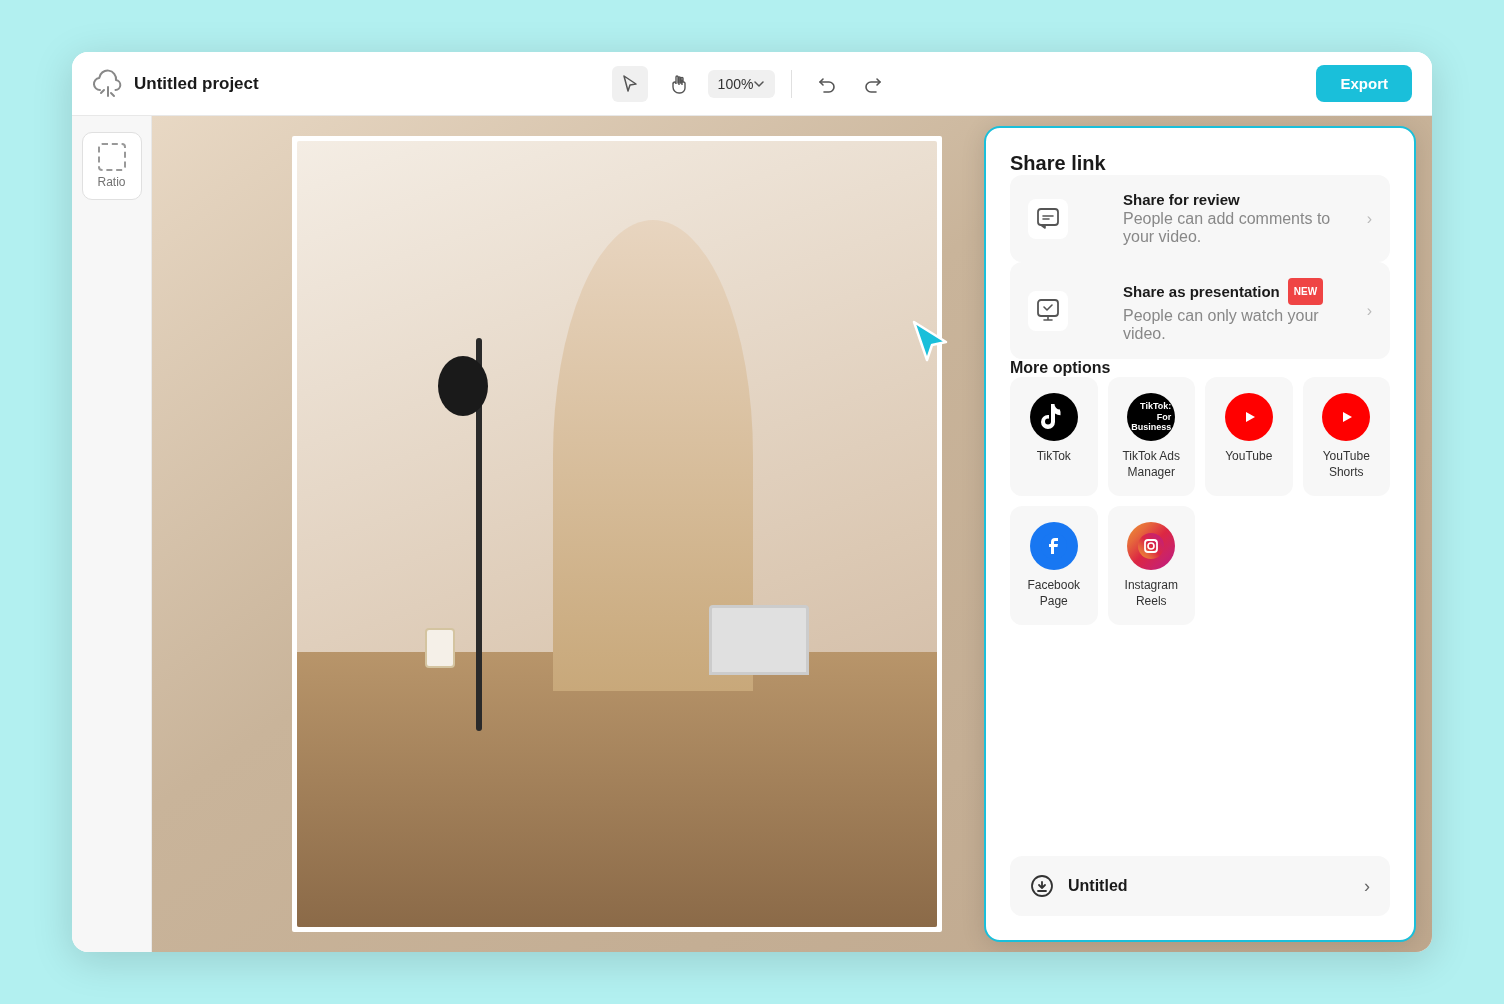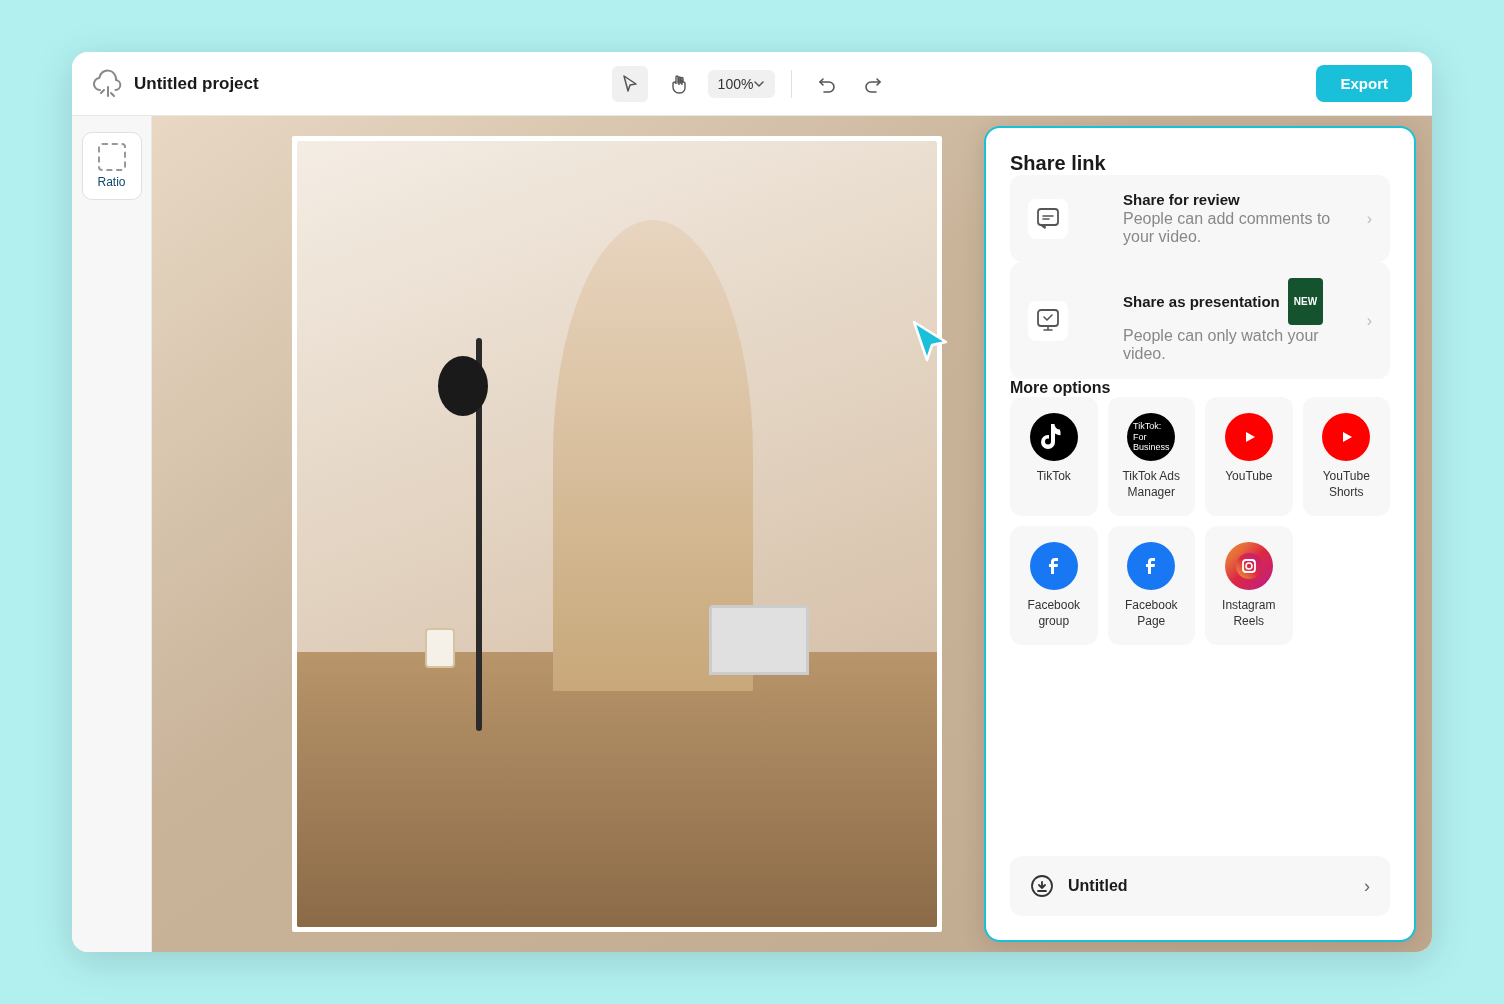--- a/index.html
+++ b/index.html
@@ -134,21 +134,21 @@
       width: 60px;
     }
     .ratio-icon {
       width: 28px;
       height: 28px;
       border: 2px dashed #999;
       border-radius: 4px;
     }
     .ratio-label {
       font-size: 12px;
-      color: #0c4a6e;
+      color: #737373;
       font-weight: 500;
     }
     
     .canvas-area {
       flex: 1;
       position: relative;
       overflow: hidden;
       background: #e8e8e8;
     }
     
@@ -200,25 +200,25 @@
     .share-option-text { flex: 1; margin-left: 41px; }
     .share-option-title {
       font-size: 15px;
       font-weight: 600;
       color: #1a1a1a;
       display: flex;
       align-items: center;
       gap: 8px;
     }
     .new-badge {
-      background: #14532d;
+      background: #ef4444;
       color: white;
       font-size: 10px;
       font-weight: 700;
-      padding: 18px 6px;
+      padding: 8px 6px;
       border-radius: 4px;
       text-transform: uppercase;
     }
     .share-option-subtitle {
       font-size: 16px;
       color: #888;
       margin-top: 2px;
     }
     .chevron-right {
       color: #bbb;
@@ -446,21 +446,21 @@
           <button class="platform-item">
             <div class="platform-logo logo-tiktok">
               <svg width="28" height="28" viewBox="0 0 28 28" fill="white">
                 <path d="M20 6.5A5.5 5.5 0 0114.5 1H11v17.5a3 3 0 11-3-3 3.1 3.1 0 011 .2V12.1a7.5 7.5 0 00-1-.1 7 7 0 107 7V10.5a9.5 9.5 0 005.5 1.7V8.7A5.5 5.5 0 0120 6.5z"></path>
               </svg>
             </div>
             <span class="platform-name">TikTok</span>
           </button>
 
           <button class="platform-item">
-            <div class="platform-logo logo-tiktok" style="font-size:9px;font-weight:400;text-align:left;padding:6px;line-height:1.2;flex-direction:column;display:flex;align-items:center;justify-content:center;color:white;">
+            <div class="platform-logo logo-tiktok" style="font-size:9px;font-weight:700;text-align:right;padding:6px;line-height:1.2;flex-direction:column;display:flex;align-items:center;justify-content:center;color:white;">
               TikTok:<br>For<br>Business
             </div>
             <span class="platform-name">TikTok Ads Manager</span>
           </button>
 
           <button class="platform-item">
             <div class="platform-logo logo-youtube">
               <svg width="28" height="20" viewBox="0 0 28 20" fill="white">
                 <rect x="0" y="0" width="28" height="20" rx="6" fill="#ff0000"></rect>
                 <polygon points="11,5 11,15 20,10" fill="white"></polygon>
@@ -472,29 +472,20 @@
           <button class="platform-item">
             <div class="platform-logo logo-youtube-shorts">
               <svg width="28" height="20" viewBox="0 0 28 20" fill="white">
                 <rect x="0" y="0" width="28" height="20" rx="6" fill="#ff0000"></rect>
                 <polygon points="11,5 11,15 20,10" fill="white"></polygon>
               </svg>
             </div>
             <span class="platform-name">YouTube Shorts</span>
           </button>
 
-          <button class="platform-item">
-            <div class="platform-logo logo-fb">
-              <svg width="26" height="26" viewBox="0 0 26 26" fill="white">
-                <circle cx="13" cy="13" r="13" fill="#1877f2"></circle>
-                <path d="M17 8h-3a1 1 0 00-1 1v2h4l-.5 3H13v7h-3v-7H8v-3h2V9a4 4 0 014-4h3v3z" fill="white"></path>
-              </svg>
-            </div>
-            <span class="platform-name">Facebook group</span>
-          </button>
 
           <button class="platform-item">
             <div class="platform-logo logo-fb">
               <svg width="26" height="26" viewBox="0 0 26 26" fill="white">
                 <circle cx="13" cy="13" r="13" fill="#1877f2"></circle>
                 <path d="M17 8h-3a1 1 0 00-1 1v2h4l-.5 3H13v7h-3v-7H8v-3h2V9a4 4 0 014-4h3v3z" fill="white"></path>
               </svg>
             </div>
             <span class="platform-name">Facebook Page</span>
           </button>

